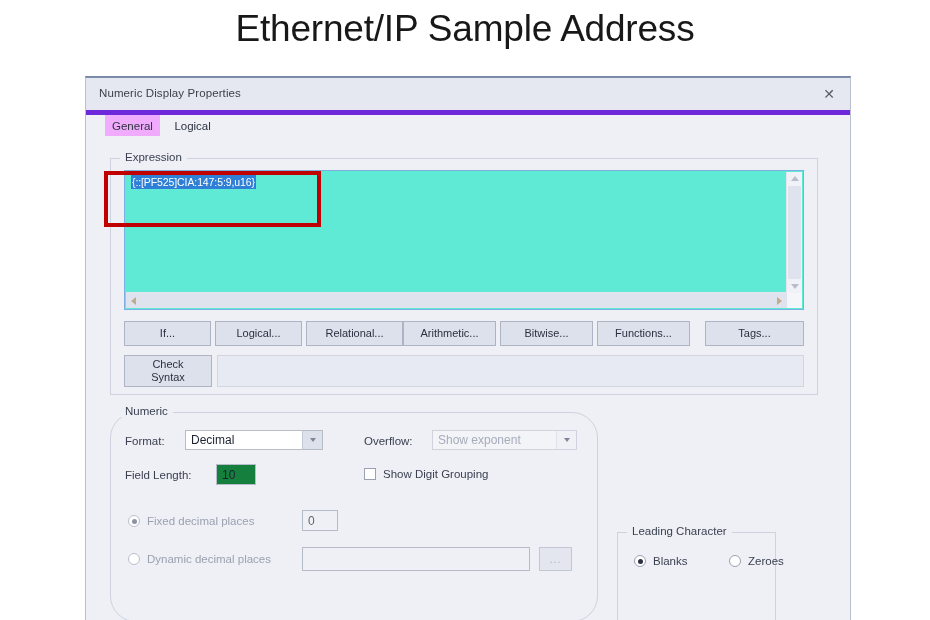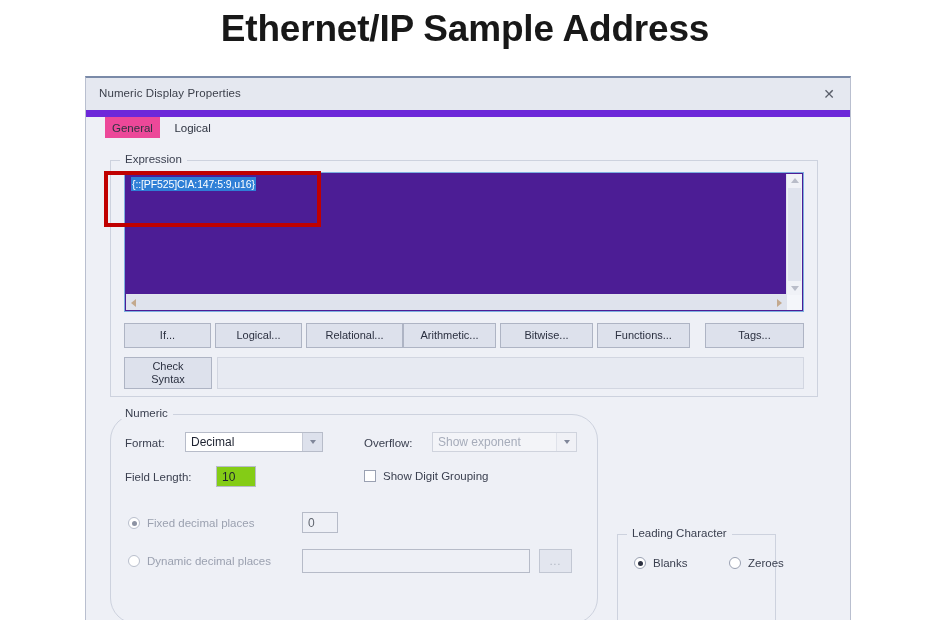--- a/index.html
+++ b/index.html
@@ -17,21 +17,21 @@
   }
 
   
   .slide-title {
     position: absolute;
     top: 6px;
     left: 0;
     width: 930px;
     text-align: center;
     font-size: 37px;
-    font-weight: 700;
+    font-weight: 400;
     color: #181818;
     letter-spacing: -0.2px;
     line-height: 1.25;
     white-space: nowrap;
   }
 
   
   .dialog {
     position: absolute;
     left: 85px;
@@ -41,21 +41,21 @@
     background: #eef0f6;
     border: 1px solid #b9bfcf;
     border-top: 2px solid #7a8aa8;
     box-sizing: border-box;
     overflow: hidden;
   }
   .titlebar {
     position: relative;
     height: 32px;
     background: #e5e8f0;
-    border-bottom: 7px solid #6d28d9;
+    border-bottom: 5px solid #6d28d9;
   }
   .titlebar-text {
     position: absolute;
     left: 13px;
     top: 9px;
     font-size: 11.5px;
     color: #3b3f4a;
     letter-spacing: 0.1px;
   }
   .close-btn {
@@ -83,21 +83,21 @@
   }
   .tab {
     display: inline-block;
     font-size: 11.5px;
     color: #2e3340;
     padding: 5px 7px 4px 7px;
     margin-right: 3px;
     cursor: default;
   }
   .tab.active {
-    background: #ec4899;
+    background: #f0abfc;
   }
 
   
   .dlg-body {
     position: relative;
     height: 489px;
     background: #eef0f6;
     box-sizing: border-box;
   }
 
@@ -124,21 +124,21 @@
     top: 17px;
     width: 708px;
     height: 237px;
   }
   .expr-field {
     position: absolute;
     left: 13px;
     top: 11px;
     width: 680px;
     height: 140px;
-    background: #4c1d95;
+    background: #5eead4;
     border: 1px solid #7db0e0;
     box-sizing: border-box;
   }
   .expr-text {
     position: absolute;
     left: 6px;
     top: 4px;
     font-size: 10.5px;
     color: #ffffff;
     background: #2f7fd6;
@@ -291,21 +291,21 @@
   }
   .combo-arrow i {
     display: block;
     width: 0; height: 0;
     border-left: 3.5px solid transparent;
     border-right: 3.5px solid transparent;
     border-top: 4px solid #7f8699;
   }
   .textbox {
     position: absolute;
-    background: #84cc16;
+    background: #15803d;
     border: 1px solid #b7bcc9;
     box-sizing: border-box;
     font-size: 12px;
     color: #1d2230;
     display: flex;
     align-items: center;
     padding-left: 5px;
   }
   .textbox.disabled {
     background: #eef0f6;

